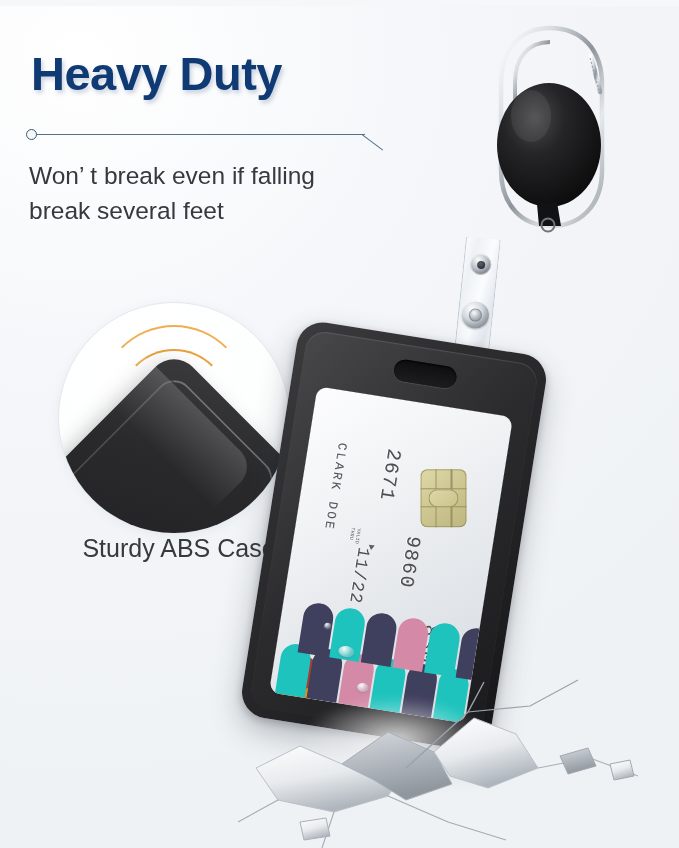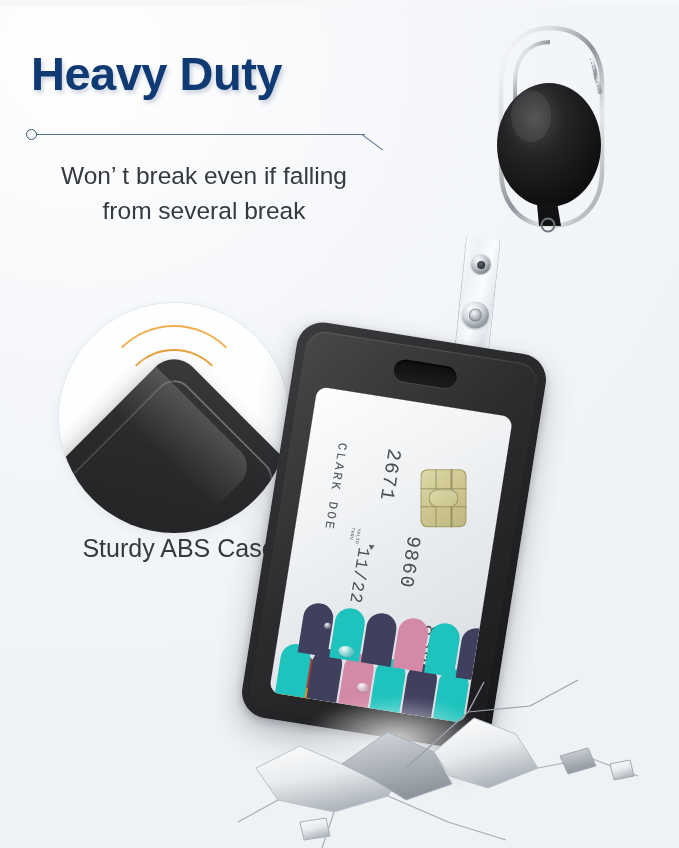--- a/index.html
+++ b/index.html
@@ -35,21 +35,21 @@
   .rule .ln{
     position:absolute; left:10px; top:9px; width:329px; height:1.3px;
     background:#54708d;
   }
   .rule .hook{
     position:absolute; left:336px; top:9px; width:26px; height:1.3px;
     background:#54708d; transform-origin:left center; transform:rotate(37deg);
   }
   .sub{
     position:absolute; left:29px; top:152px; width:350px;
-    font-size:24.5px; line-height:35px; color:#36393d; font-weight:400;text-align:center;
+    font-size:24.5px; line-height:35px; color:#36393d; font-weight:400;
   }
 
   
   .absCircle{
     position:absolute; left:58px; top:296px; width:232px; height:232px;
     border-radius:50%;
     background:radial-gradient(circle at 38% 26%, #ffffff 0%, #fdfefe 58%, #f6f8fa 100%);
     border:1px solid #e3e8ee;
     overflow:hidden;
     box-shadow:0 2px 10px rgba(130,145,165,0.10);
@@ -260,21 +260,21 @@
   <div class="headline">Heavy Duty</div>
 
   <div class="rule">
     <div class="circ"></div>
     <div class="ln"></div>
     <div class="hook"></div>
   </div>
 
   <div class="sub">
     <div>Won’ t break even if falling</div>
-    <div>from several break</div>
+    <div>break several feet</div>
   </div>
 
   <div class="absCircle">
     <div class="arc a1"></div>
     <div class="arc a2"></div>
     <div class="arc a3"></div>
     <div class="corner">
       <div class="face"></div>
       <div class="edge"></div>
       <div class="gloss"></div>

